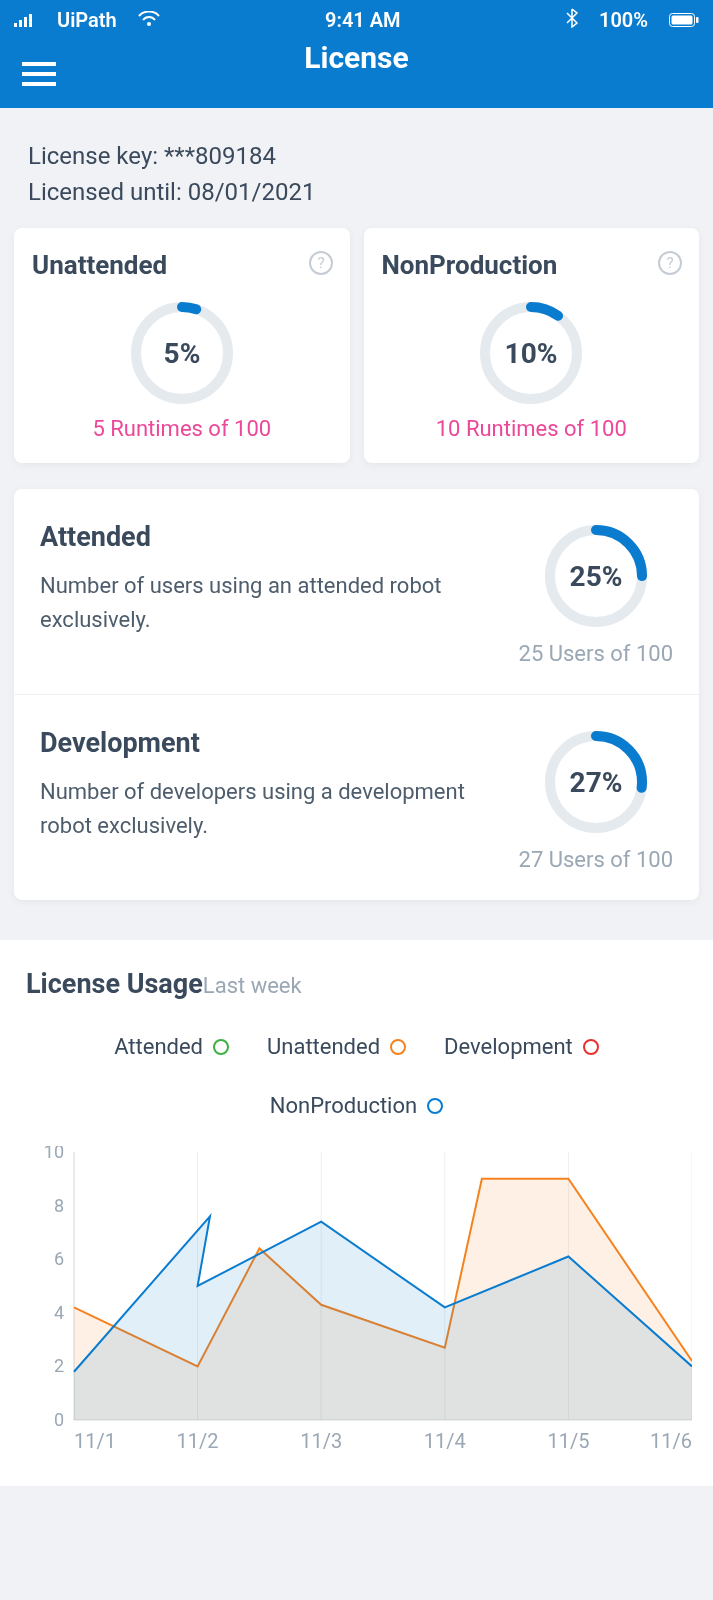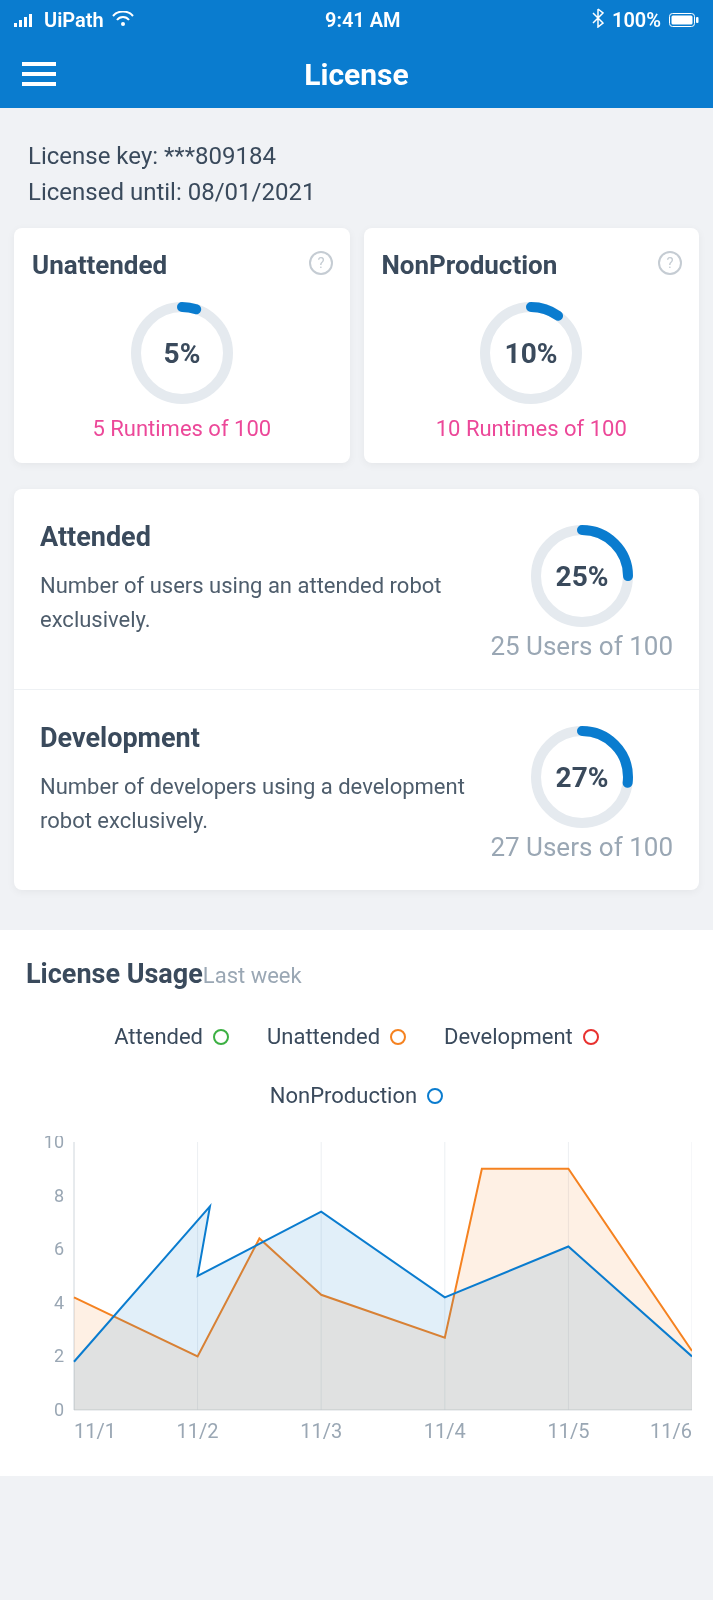--- a/index.html
+++ b/index.html
@@ -1,22 +1,22 @@
 <!DOCTYPE html>
 <html><head>
 <meta charset="utf-8">
 <style>
   * { box-sizing: border-box; margin: 0; padding: 0; }
   html, body { width: 713px; height: 1600px; font-family: -apple-system, "Segoe UI", Roboto, Helvetica, Arial, sans-serif; background: #f0f2f5; color: #3a4a5c; }
   
   .status-bar { display: flex; align-items: center; justify-content: space-between; height: 40px; padding: 0 14px; background: #0a7ccf; color: #fff; font-size: 20px; font-weight: 600; }
-  .status-left, .status-right { display: flex; align-items: center; gap: 8px; }
+  .status-left, .status-right { display: flex; align-items: center; gap: 21px; }
   .status-center { flex: 1; text-align: center; }
   
-  .app-header { display: flex; align-items: center; justify-content: center; height: 68px; background: #0a7ccf; color: #fff; position: relative; }
+  .app-header { display: flex; align-items: flex-start; justify-content: center; height: 68px; background: #0a7ccf; color: #fff; position: relative; }
   .menu-btn { position: absolute; left: 22px; top: 50%; transform: translateY(-50%); }
   .menu-btn svg { display: block; }
   .header-title { font-size: 30px; font-weight: 700; }
   
   .info-block { padding: 30px 28px 18px 28px; }
   .info-line { font-size: 24px; color: #3a4a5c; line-height: 36px; }
   
   .cards-row { display: flex; gap: 14px; padding: 0 14px 6px 14px; }
   .card { background: #fff; border-radius: 8px; box-shadow: 0 2px 8px rgba(0,0,0,0.05); padding: 22px 18px 22px 18px; }
   .card-small { flex: 1; text-align: center; position: relative; }
@@ -26,21 +26,21 @@
   .gauge-wrap { display: flex; justify-content: center; margin: 18px 0 8px 0; }
   .card-sub { font-size: 22px; color: #ec4899; text-align: center; margin-top: 8px; }
   
   .card-list { margin: 20px 14px 0 14px; background: #fff; border-radius: 8px; box-shadow: 0 2px 8px rgba(0,0,0,0.05); overflow: hidden; }
   .card-row { display: flex; align-items: flex-start; padding: 32px 26px 28px 26px; border-bottom: 1px solid #eef1f4; }
   .card-row:last-child { border-bottom: none; }
   .card-row-left { flex: 1; padding-right: 12px; }
   .card-row-title { font-size: 27px; font-weight: 700; color: #3a4a5c; margin-bottom: 16px; }
   .card-row-desc { font-size: 22px; color: #4e5d6c; line-height: 34px; }
   .card-row-right { display: flex; flex-direction: column; align-items: center; }
-  .card-row-sub { font-size: 26px; color: #9aa7b4; }
+  .card-row-sub { font-size: 22px; color: #9aa7b4; margin-top: 10px; }
   
   .usage-section { margin: 40px 0 0 0; background: #fff; padding: 28px 26px 30px 26px; }
   .usage-head { display: flex; align-items: baseline; margin-bottom: 34px; }
   .usage-title { font-size: 27px; font-weight: 700; color: #3a4a5c; }
   .usage-period { font-size: 22px; color: #9aa7b4; }
   .legend { display: flex; flex-wrap: wrap; justify-content: center; gap: 34px 38px; font-size: 22px; color: #3a4a5c; margin-bottom: 28px; }
   .legend-item { display: flex; align-items: center; gap: 10px; }
   .legend-swatch { width: 16px; height: 16px; border: 2px solid; border-radius: 50%; background: #fff; }
   .chart-area { position: relative; height: 310px; margin-left: 18px; }
   

